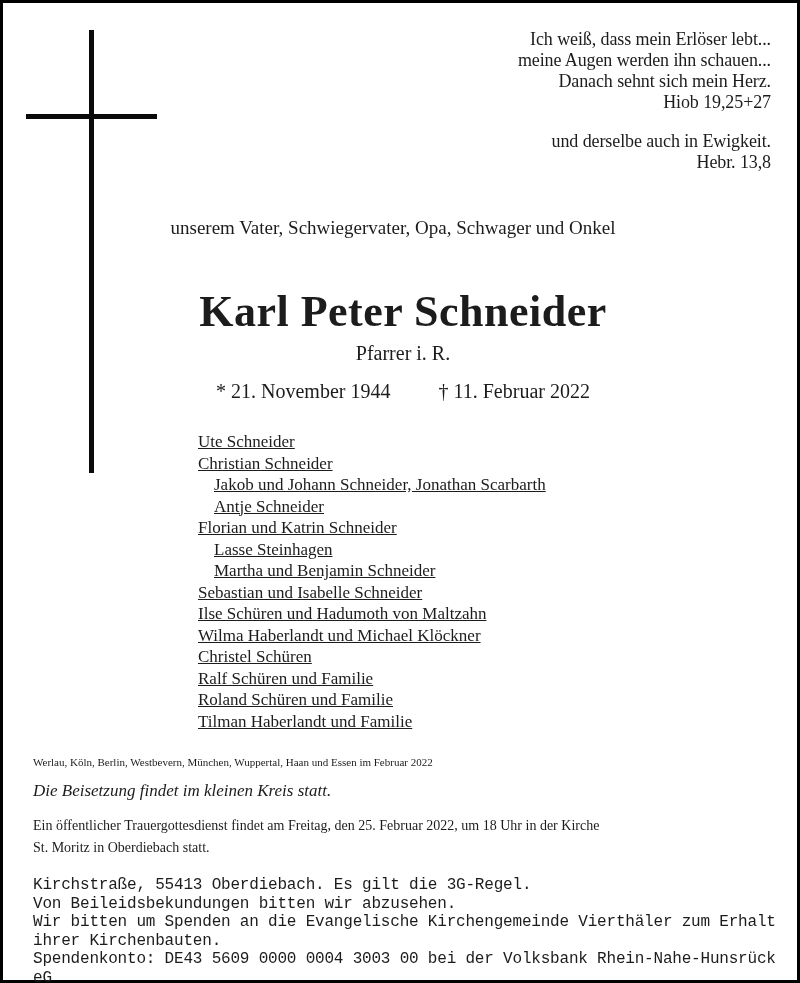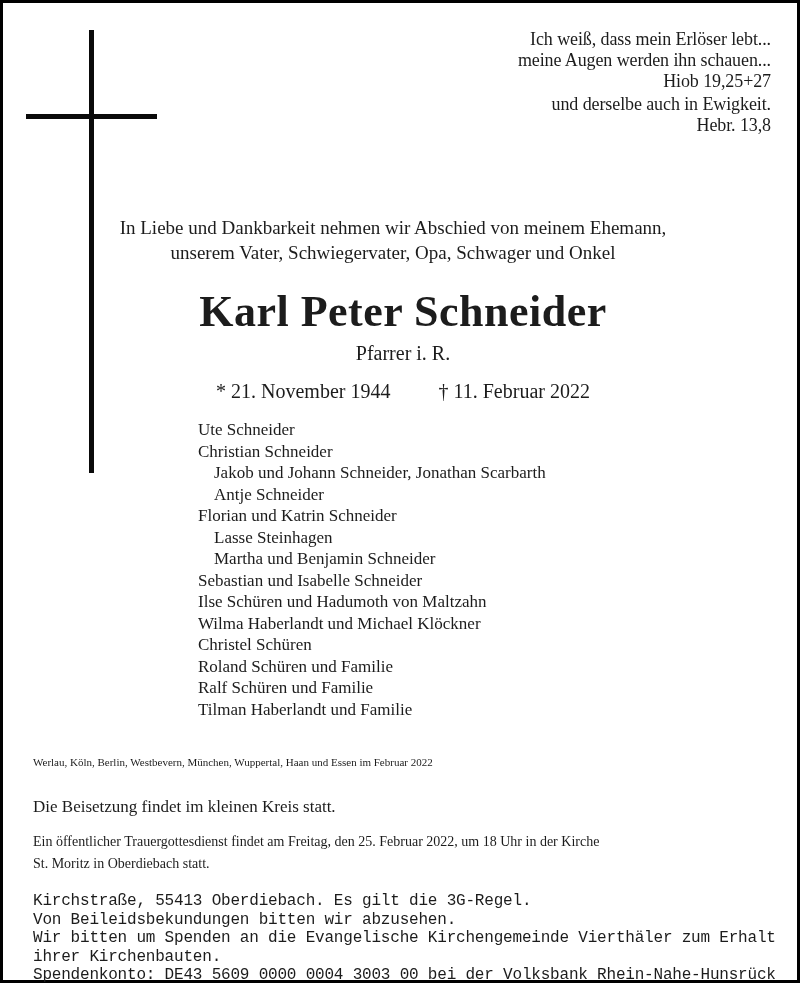--- a/index.html
+++ b/index.html
@@ -42,21 +42,21 @@
   
   .scripture {
     position: absolute;
     top: 26px;
     right: 26px;
     text-align: right;
     font-size: 18px;
     line-height: 21px;
     letter-spacing: -0.1px;
   }
-  .scripture .verse { margin-bottom: 2px; }
+  .scripture .verse { margin-bottom: 18px; }
   .scripture .verse:last-child { margin-bottom: 0; }
   
   .intro {
     position: absolute;
     top: 212px;
     left: 0;
     width: 780px;
     text-align: center;
     font-size: 19px;
     line-height: 25px;
@@ -86,59 +86,60 @@
     width: 800px;
     display: flex;
     justify-content: center;
     gap: 48px;
     font-size: 20px;
   }
   
   .mourners {
     position: absolute;
     left: 195px;
-    top: 416px;
+    top: 428px;
     font-size: 17px;
     line-height: 21.5px;
+    text-decoration: underline;
   }
   .mourners .m-indent { padding-left: 16px; }
   
   .closing {
     position: absolute;
     left: 30px;
     top: 748px;
     width: 745px;
   }
   .closing .p1 { font-size: 11px; line-height: 22px; }
-  .closing .p2 { font-size: 17px; line-height: 22px; margin-top: 23px; }
+  .closing .p2 { font-size: 17px; line-height: 22px; margin-top: 7px; font-style: italic; }
   .closing .p3 { font-size: 14px; line-height: 22px; margin-top: 13px; }
   .closing .p4 { font-size: 16px;  line-height: 18.5px; margin-top: 17px; letter-spacing: -0.2px; font-family: Liberation Mono, monospace; }
 </style>
 </head>
 <body>
 
 <div class="sheet">
 
   <div class="cross-v"></div>
   <div class="cross-h"></div>
 
   <div class="scripture">
     <div class="verse">
       <div>Ich weiß, dass mein Erlöser lebt...</div>
       <div>meine Augen werden ihn schauen...</div>
+      <div>Danach sehnt sich mein Herz.</div>
       <div>Hiob 19,25+27</div>
     </div>
     <div class="verse">
       <div>und derselbe auch in Ewigkeit.</div>
       <div>Hebr. 13,8</div>
     </div>
   </div>
 
   <div class="intro">
-    <div>In Liebe und Dankbarkeit nehmen wir Abschied von meinem Ehemann,</div>
     <div>unserem Vater, Schwiegervater, Opa, Schwager und Onkel</div>
   </div>
 
   <div class="deceased-name">Karl Peter Schneider</div>
   <div class="deceased-title">Pfarrer i. R.</div>
 
   <div class="dates">
     <span>* 21. November 1944</span>
     <span>† 11. Februar 2022</span>
   </div>
@@ -148,22 +149,22 @@
     <div>Christian Schneider</div>
     <div class="m-indent">Jakob und Johann Schneider, Jonathan Scarbarth</div>
     <div class="m-indent">Antje Schneider</div>
     <div>Florian und Katrin Schneider</div>
     <div class="m-indent">Lasse Steinhagen</div>
     <div class="m-indent">Martha und Benjamin Schneider</div>
     <div>Sebastian und Isabelle Schneider</div>
     <div>Ilse Schüren und Hadumoth von Maltzahn</div>
     <div>Wilma Haberlandt und Michael Klöckner</div>
     <div>Christel Schüren</div>
+    <div>Ralf Schüren und Familie</div>
     <div>Roland Schüren und Familie</div>
-    <div>Ralf Schüren und Familie</div>
     <div>Tilman Haberlandt und Familie</div>
   </div>
 
   <div class="closing">
     <div class="p1">Werlau, Köln, Berlin, Westbevern, München, Wuppertal, Haan und Essen im Februar 2022</div>
     <div class="p2">Die Beisetzung findet im kleinen Kreis statt.</div>
     <div class="p3">
       <div>Ein öffentlicher Trauergottesdienst findet am Freitag, den 25. Februar 2022, um 18 Uhr in der Kirche</div>
       <div>St. Moritz in Oberdiebach statt.</div>
     </div>

